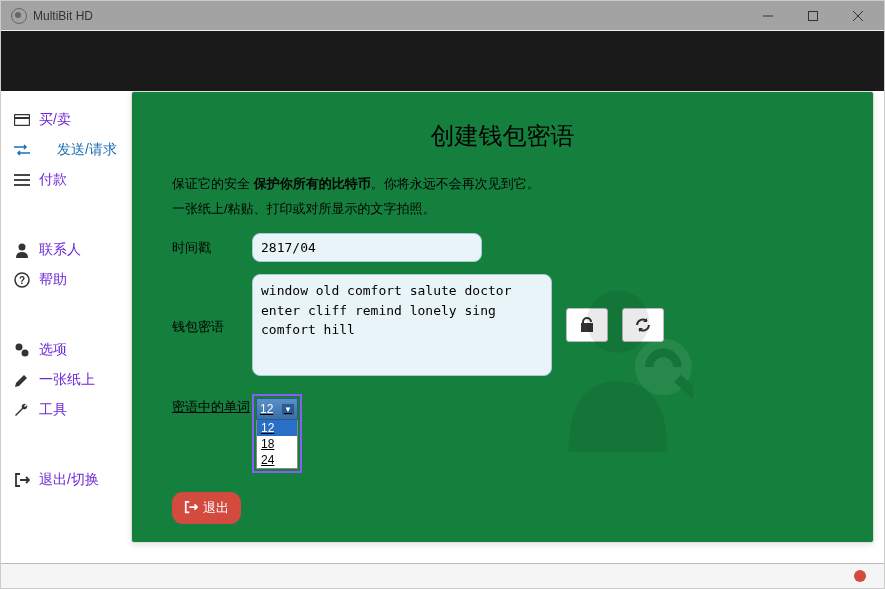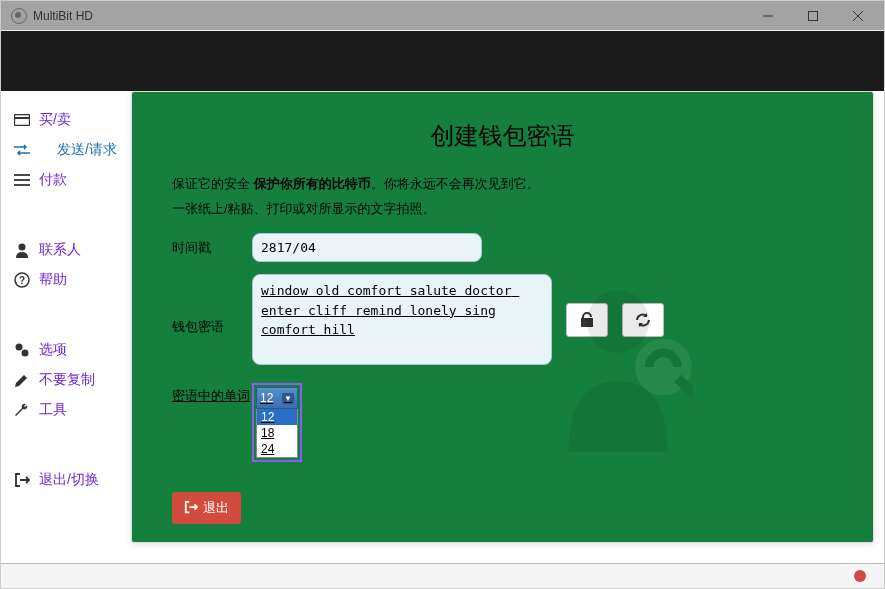--- a/index.html
+++ b/index.html
@@ -30,37 +30,37 @@
 .bg-person { position: absolute; right: 180px; top: 190px; opacity: 0.08; }
 .bg-person svg { width: 150px; height: 170px; fill: #000; }
 
 .instr { font-size: 13px; line-height: 1.9; margin-bottom: 12px; }
 .instr b { font-weight: bold; }
 
 .form-row { display: flex; align-items: flex-start; margin-bottom: 12px; font-size: 13px; }
 .form-row .lbl { width: 80px; padding-top: 6px; }
 .fld { background: #e8f4f8; border: 1px solid #a8c8d8; border-radius: 8px; padding: 6px 8px; font-size: 13px; font-family: monospace; }
 .fld.timestamp { width: 230px; }
-.fld.words { width: 300px; height: 91px; white-space: pre-wrap; line-height: 1.5; text-decoration: underline; }
+.fld.words { width: 300px; height: 102px; white-space: pre-wrap; line-height: 1.5; }
 
 .words-group { display: flex; align-items: center; gap: 14px; }
 .icon-btn { width: 42px; height: 34px; background: #fff; border: 1px solid #bbb; border-radius: 3px; display: flex; align-items: center; justify-content: center; font-size: 16px; }
 .icon-btn svg { width: 16px; height: 16px; }
 
 .count-row { display: flex; align-items: flex-start; margin-top: 18px; font-size: 13px; position: relative; text-decoration: underline; }
 .count-row .lbl { width: 80px; padding-top: 4px; }
 .dropdown-wrap { position: relative; border: 2px solid #8b5cf6; padding: 2px; }
 .dd-select { width: 42px; height: 22px; background: linear-gradient(#5a8fc7,#3a6fa7); color: #fff; border: 1px solid #2a5a8f; font-size: 12px; display: flex; align-items: center; justify-content: space-between; padding: 0 3px; }
 .dd-select .caret { font-size: 8px; background: #2a5a8f; padding: 1px 2px; }
 .dd-list { background: #fff; border: 1px solid #888; border-top: none; width: 42px; }
 .dd-list .opt { padding: 1px 4px; font-size: 12px; }
 .dd-list .opt.sel { background: #2a6fc7; color: #fff; }
 
 .modal-footer { position: absolute; bottom: 18px; left: 40px; right: 40px; display: flex; align-items: center; }
-.exit-btn { background: #d24b3e; color: #fff; border: none; border-radius: 3px; padding: 7px 12px; font-size: 13px; display: flex; align-items: center; gap: 5px; cursor: pointer; }
+.exit-btn { background: #d24b3e; color: #fff; border: none; border-radius: 11px; padding: 7px 12px; font-size: 13px; display: flex; align-items: center; gap: 5px; cursor: pointer; }
 .nav-btns { margin-left: auto; display: flex; gap: 10px; }
 .nav-btn { background: #fff; border: 1px solid #bbb; border-radius: 3px; padding: 6px 12px; font-size: 13px; cursor: pointer; }
 
 .statusbar { position: absolute; bottom: 0; left: 0; right: 0; height: 25px; border-top: 1px solid #bbb; background: #f5f5f5; display: flex; align-items: center; justify-content: flex-end; padding-right: 18px; }
 .status-dot { width: 12px; height: 12px; border-radius: 50%; background: #d24b3e; }
 </style>
 </head>
 <body>
 
 <div class="titlebar">
@@ -145,21 +145,21 @@
           </svg>
         </span>
       <span>选项</span>
     </div>
     <div class="item">
       <span class="ic">
           <svg viewBox="0 0 16 16" width="16" height="16" fill="#333">
             <path d="M2 11 l8 -8 l3 3 l-8 8 l-4 1 z"></path>
           </svg>
         </span>
-      <span>不要复制</span>
+      <span>一张纸上</span>
     </div>
     <div class="item">
       <span class="ic">
           <svg viewBox="0 0 16 16" width="16" height="16" fill="#333">
             <path d="M13 3 a3 3 0 0 1 -4 4 l-7 7 l-1 -1 l7 -7 a3 3 0 0 1 4 -4 l-2 2 l1 1 z"></path>
           </svg>
         </span>
       <span>工具</span>
     </div>
     <div class="spacer2"></div>

